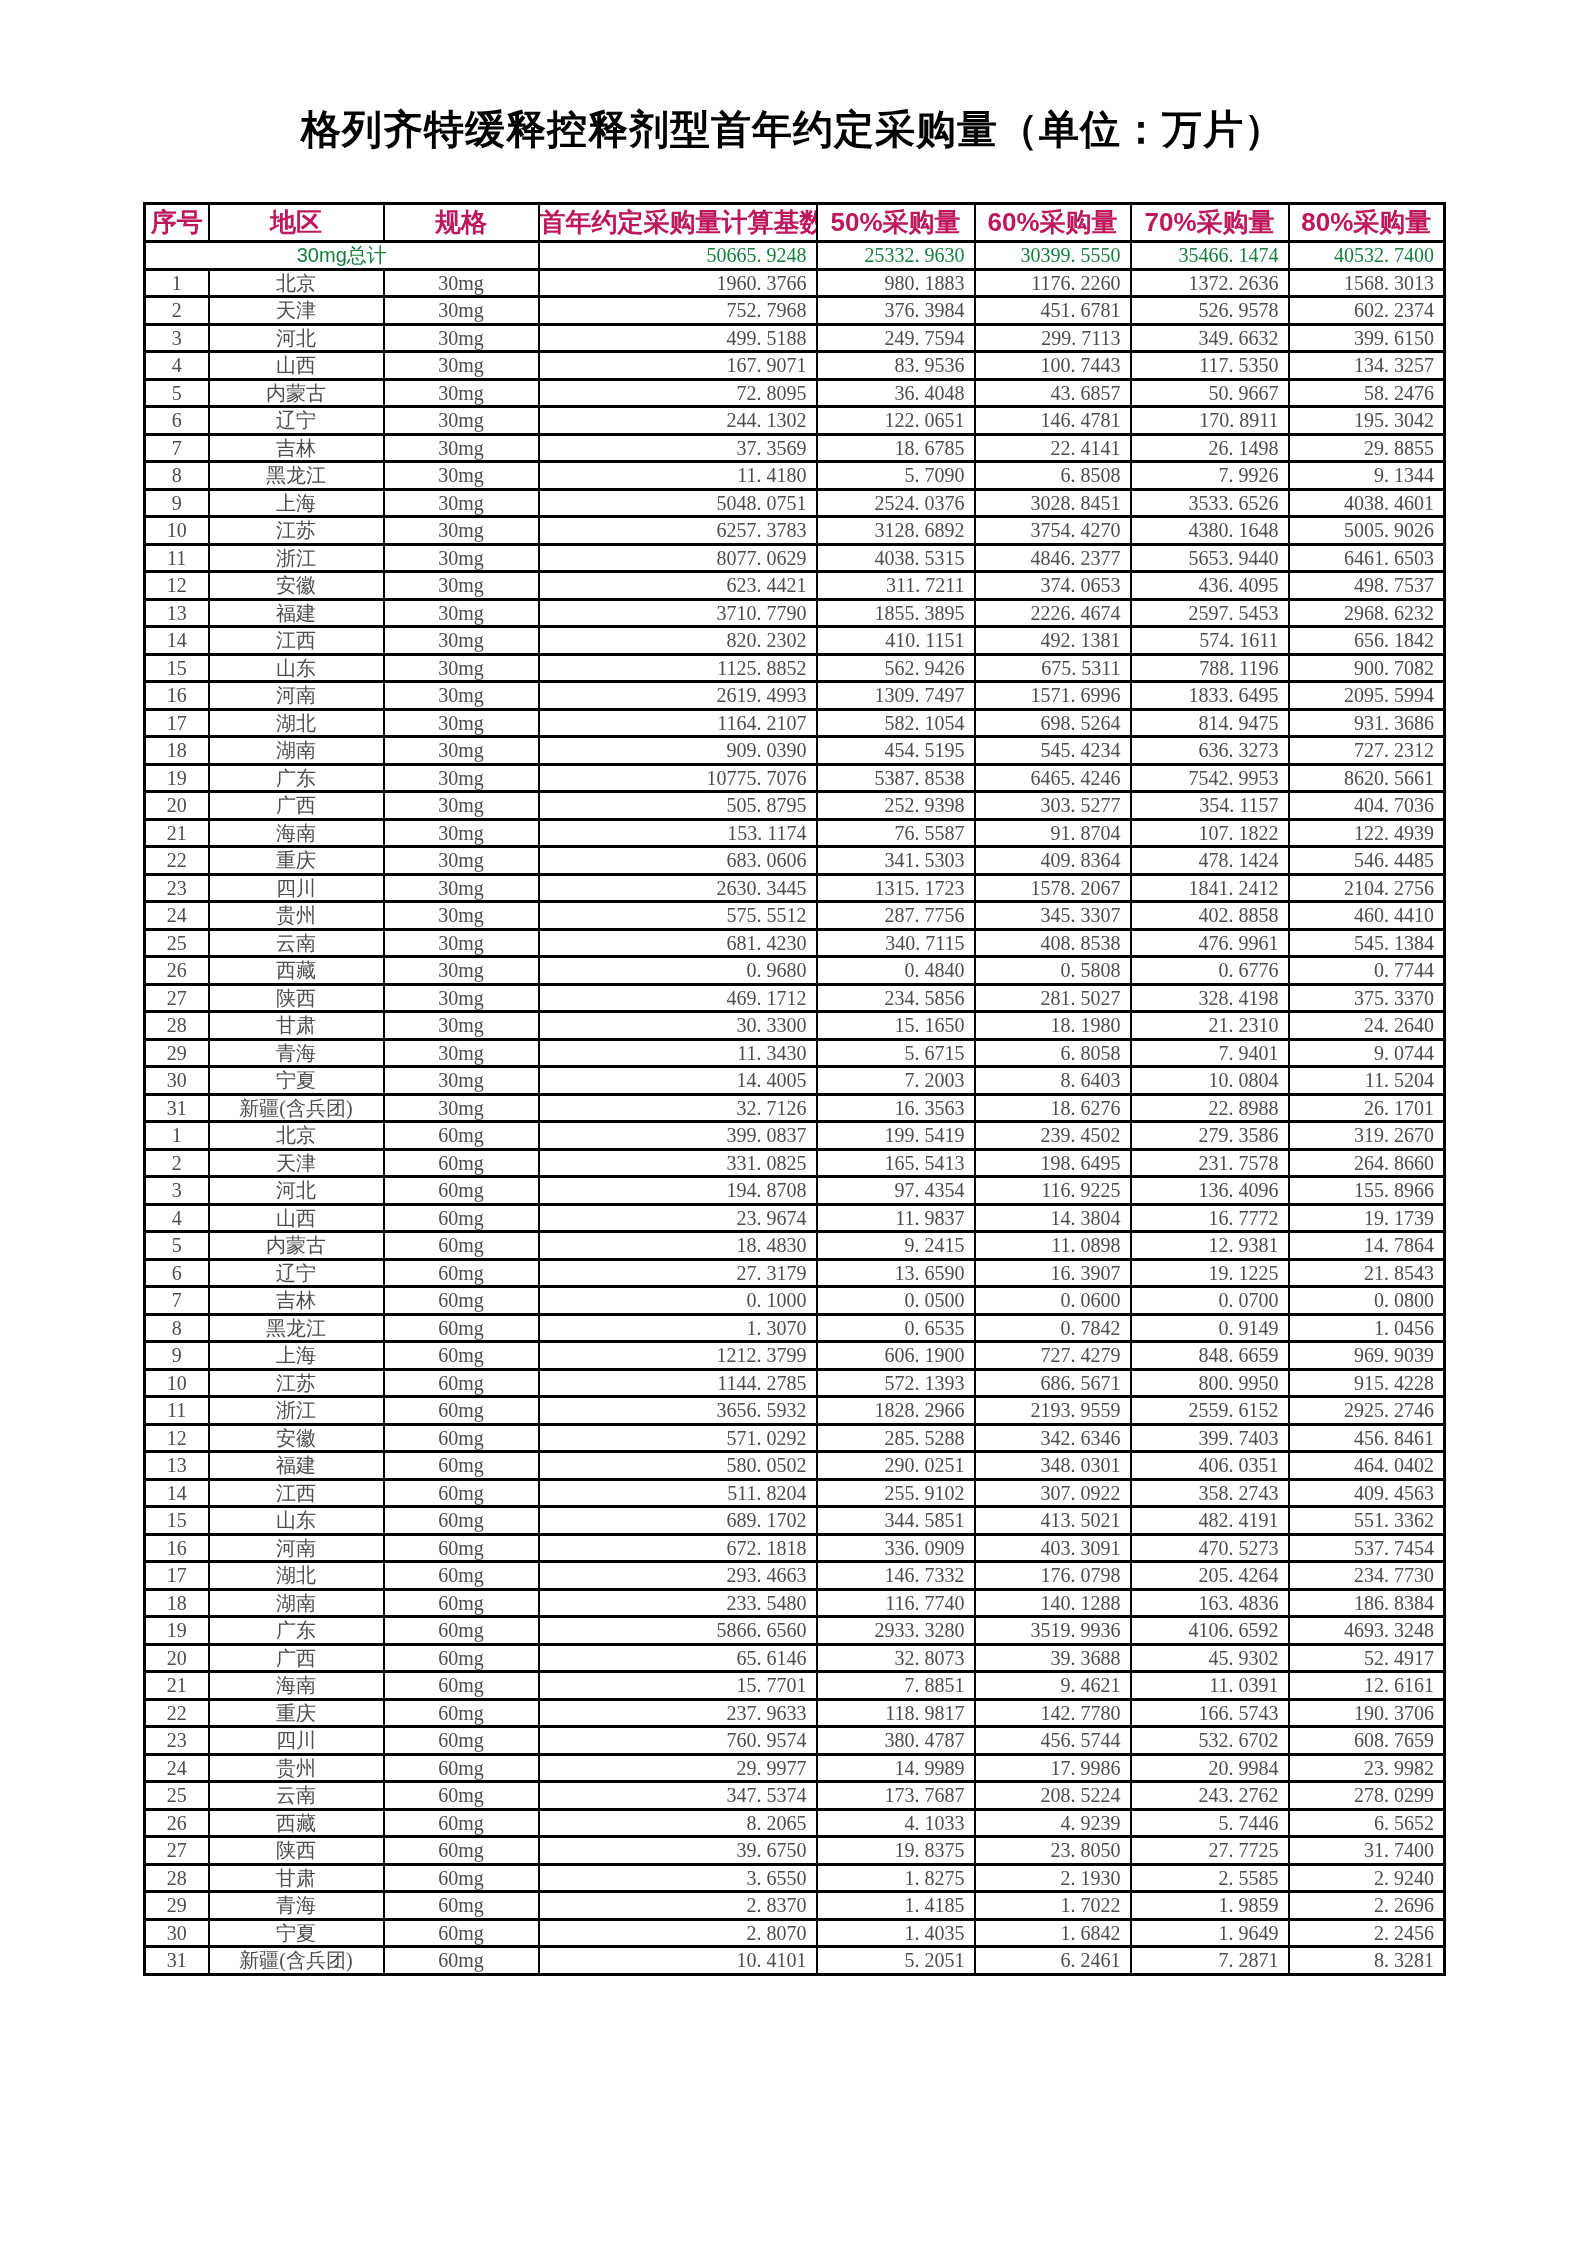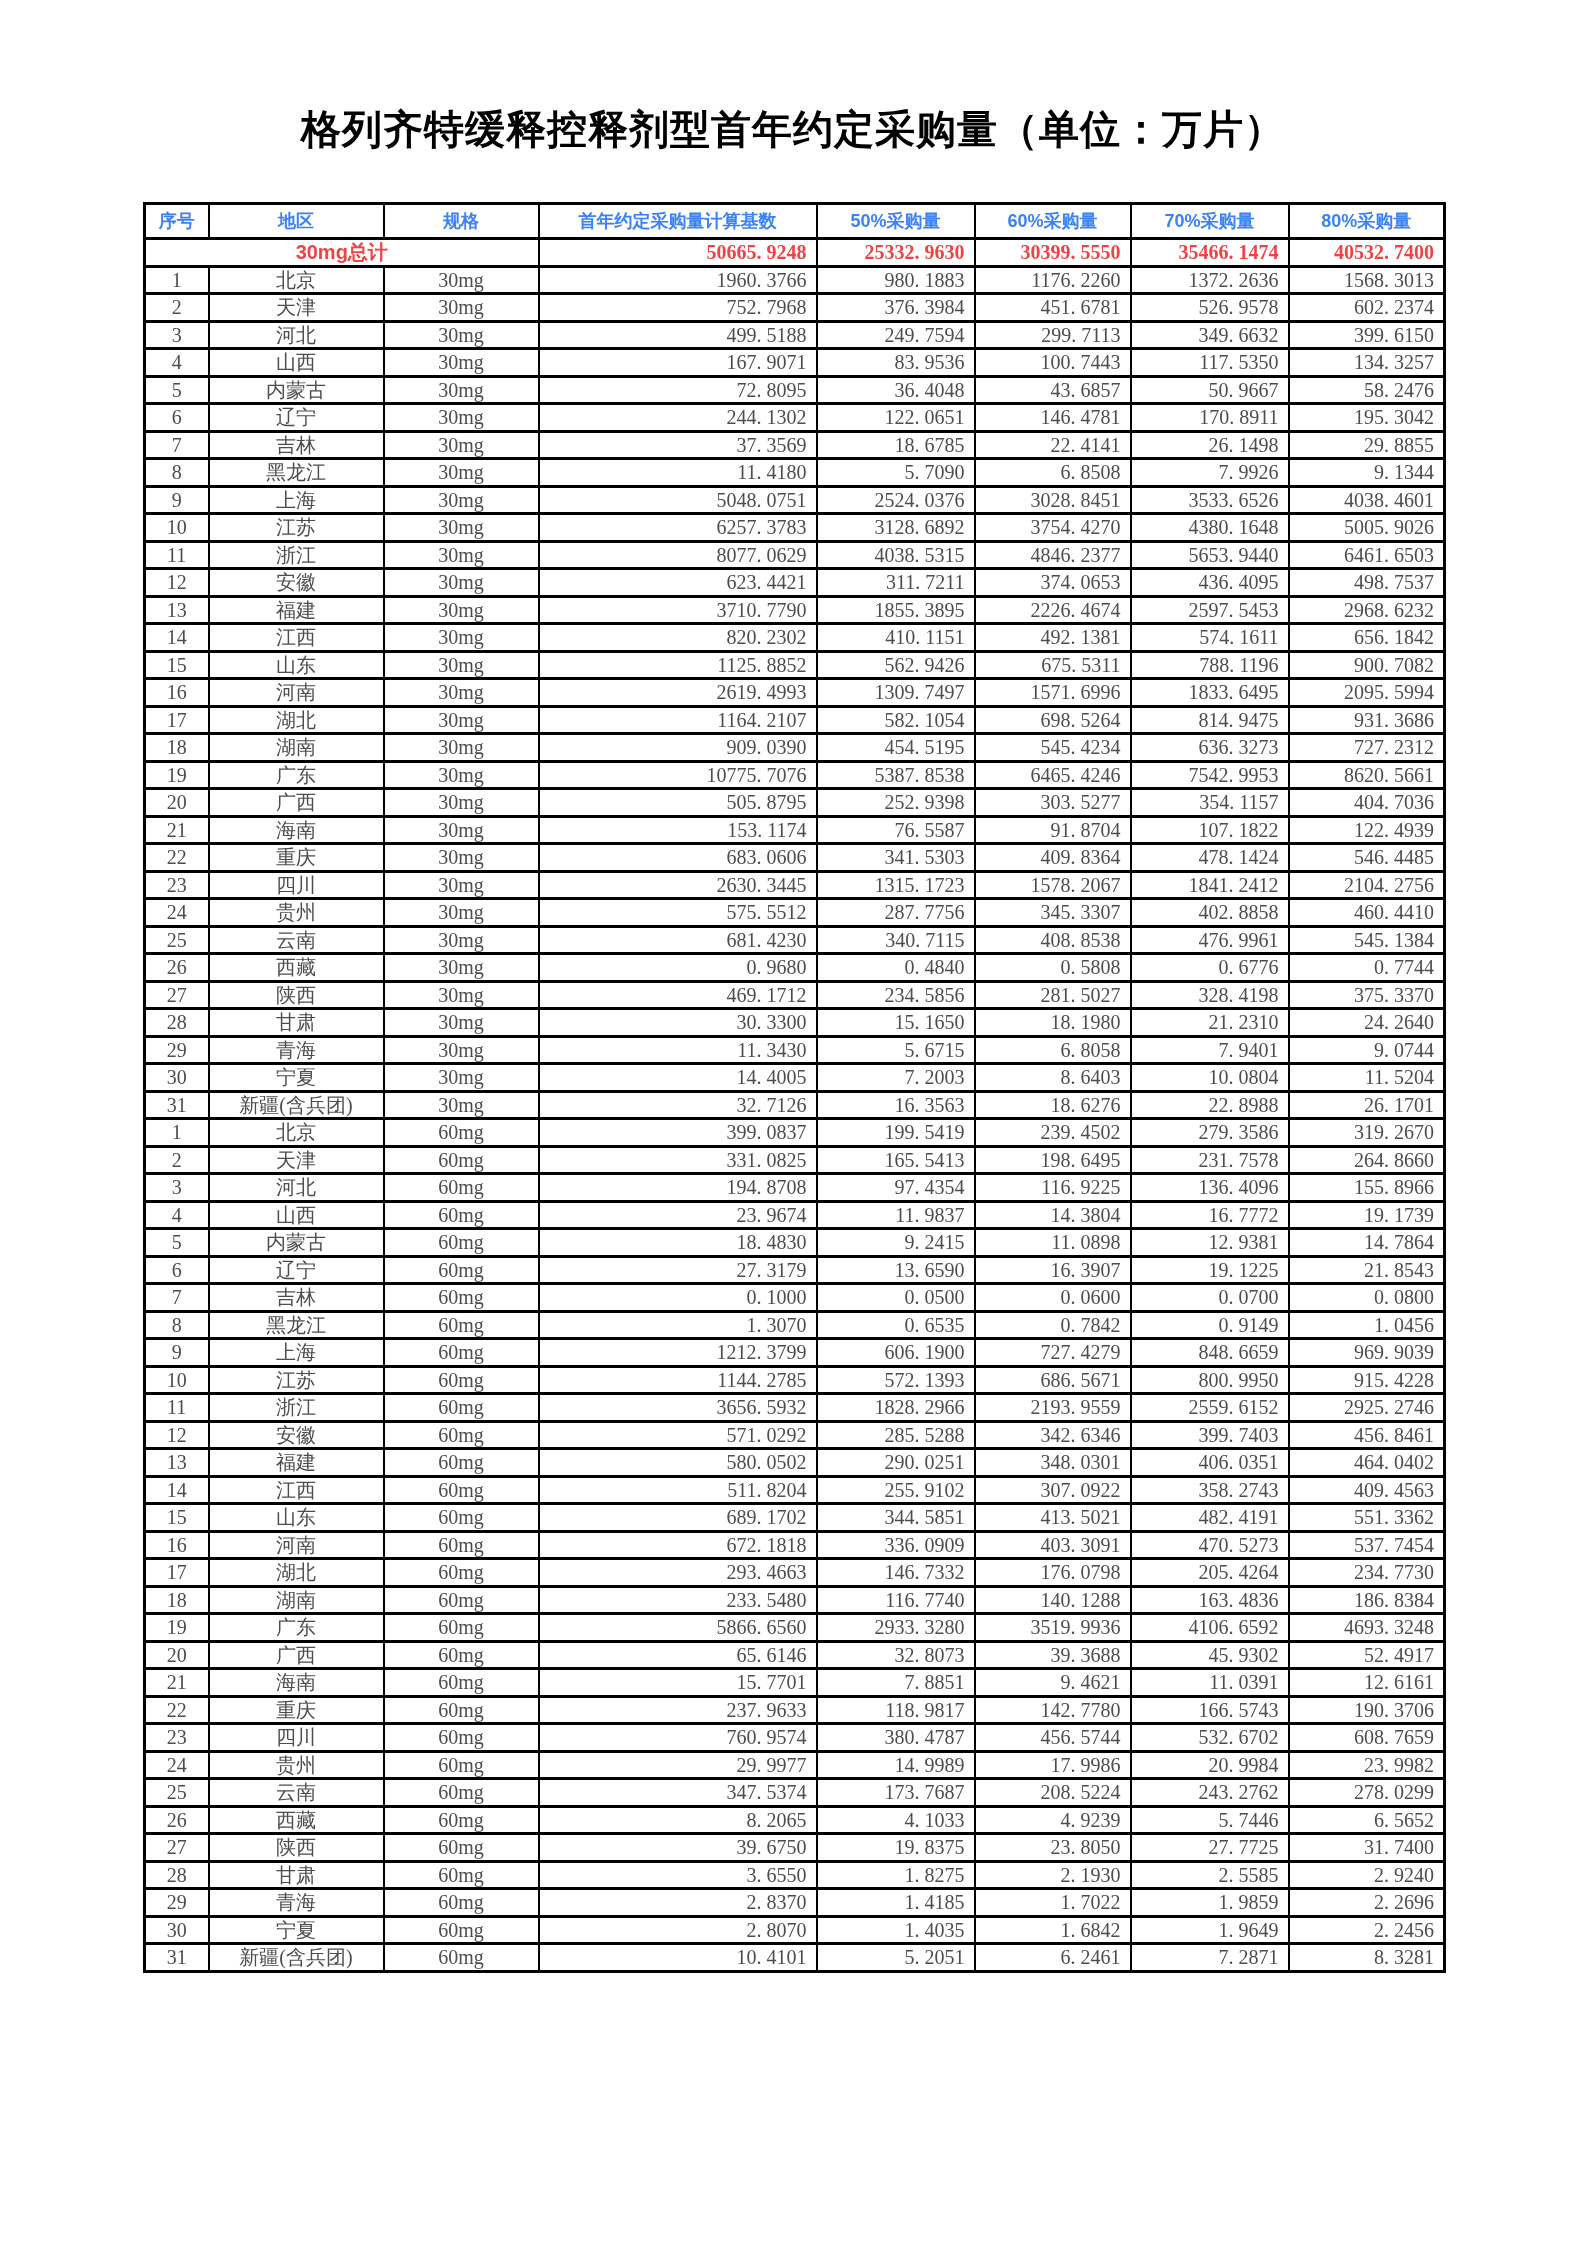--- a/index.html
+++ b/index.html
@@ -38,43 +38,43 @@
     border-left: 2px solid #000;
     border-right: 2px solid #000;
     border-top: 3px solid #000;
     border-bottom: 3px solid #000;
     padding: 0;
     overflow: hidden;
     white-space: nowrap;
   }
   table.grid th {
     font-family: "Liberation Sans", sans-serif;
-    font-size: 18px;
+    font-size: 26px;
     font-weight: bold;
     height: 32px;
     text-align: center;
-    color: #3b82f6;
+    color: #be185d;
     background: #fff;
   }
   table.grid td {
     height: 24.5px;
     font-size: 20px;
     line-height: 24px;
     color: #4d4d4d;
     text-align: center;
     background: #fff;
   }
   table.grid td.num {
     text-align: right;
     padding-right: 9px;
     font-family: "Liberation Serif", serif;
   }
   tr.total-row td {
-    color: #ef4444;
-    font-weight: bold;
+    color: #15803d;
+    font-weight: normal;
   }
   td.total-label {
     font-family: "Liberation Sans", sans-serif;
     font-size: 24px;
     text-align: center;
   }
   td.total-num {
     font-size: 22px;
   }
 </style>

